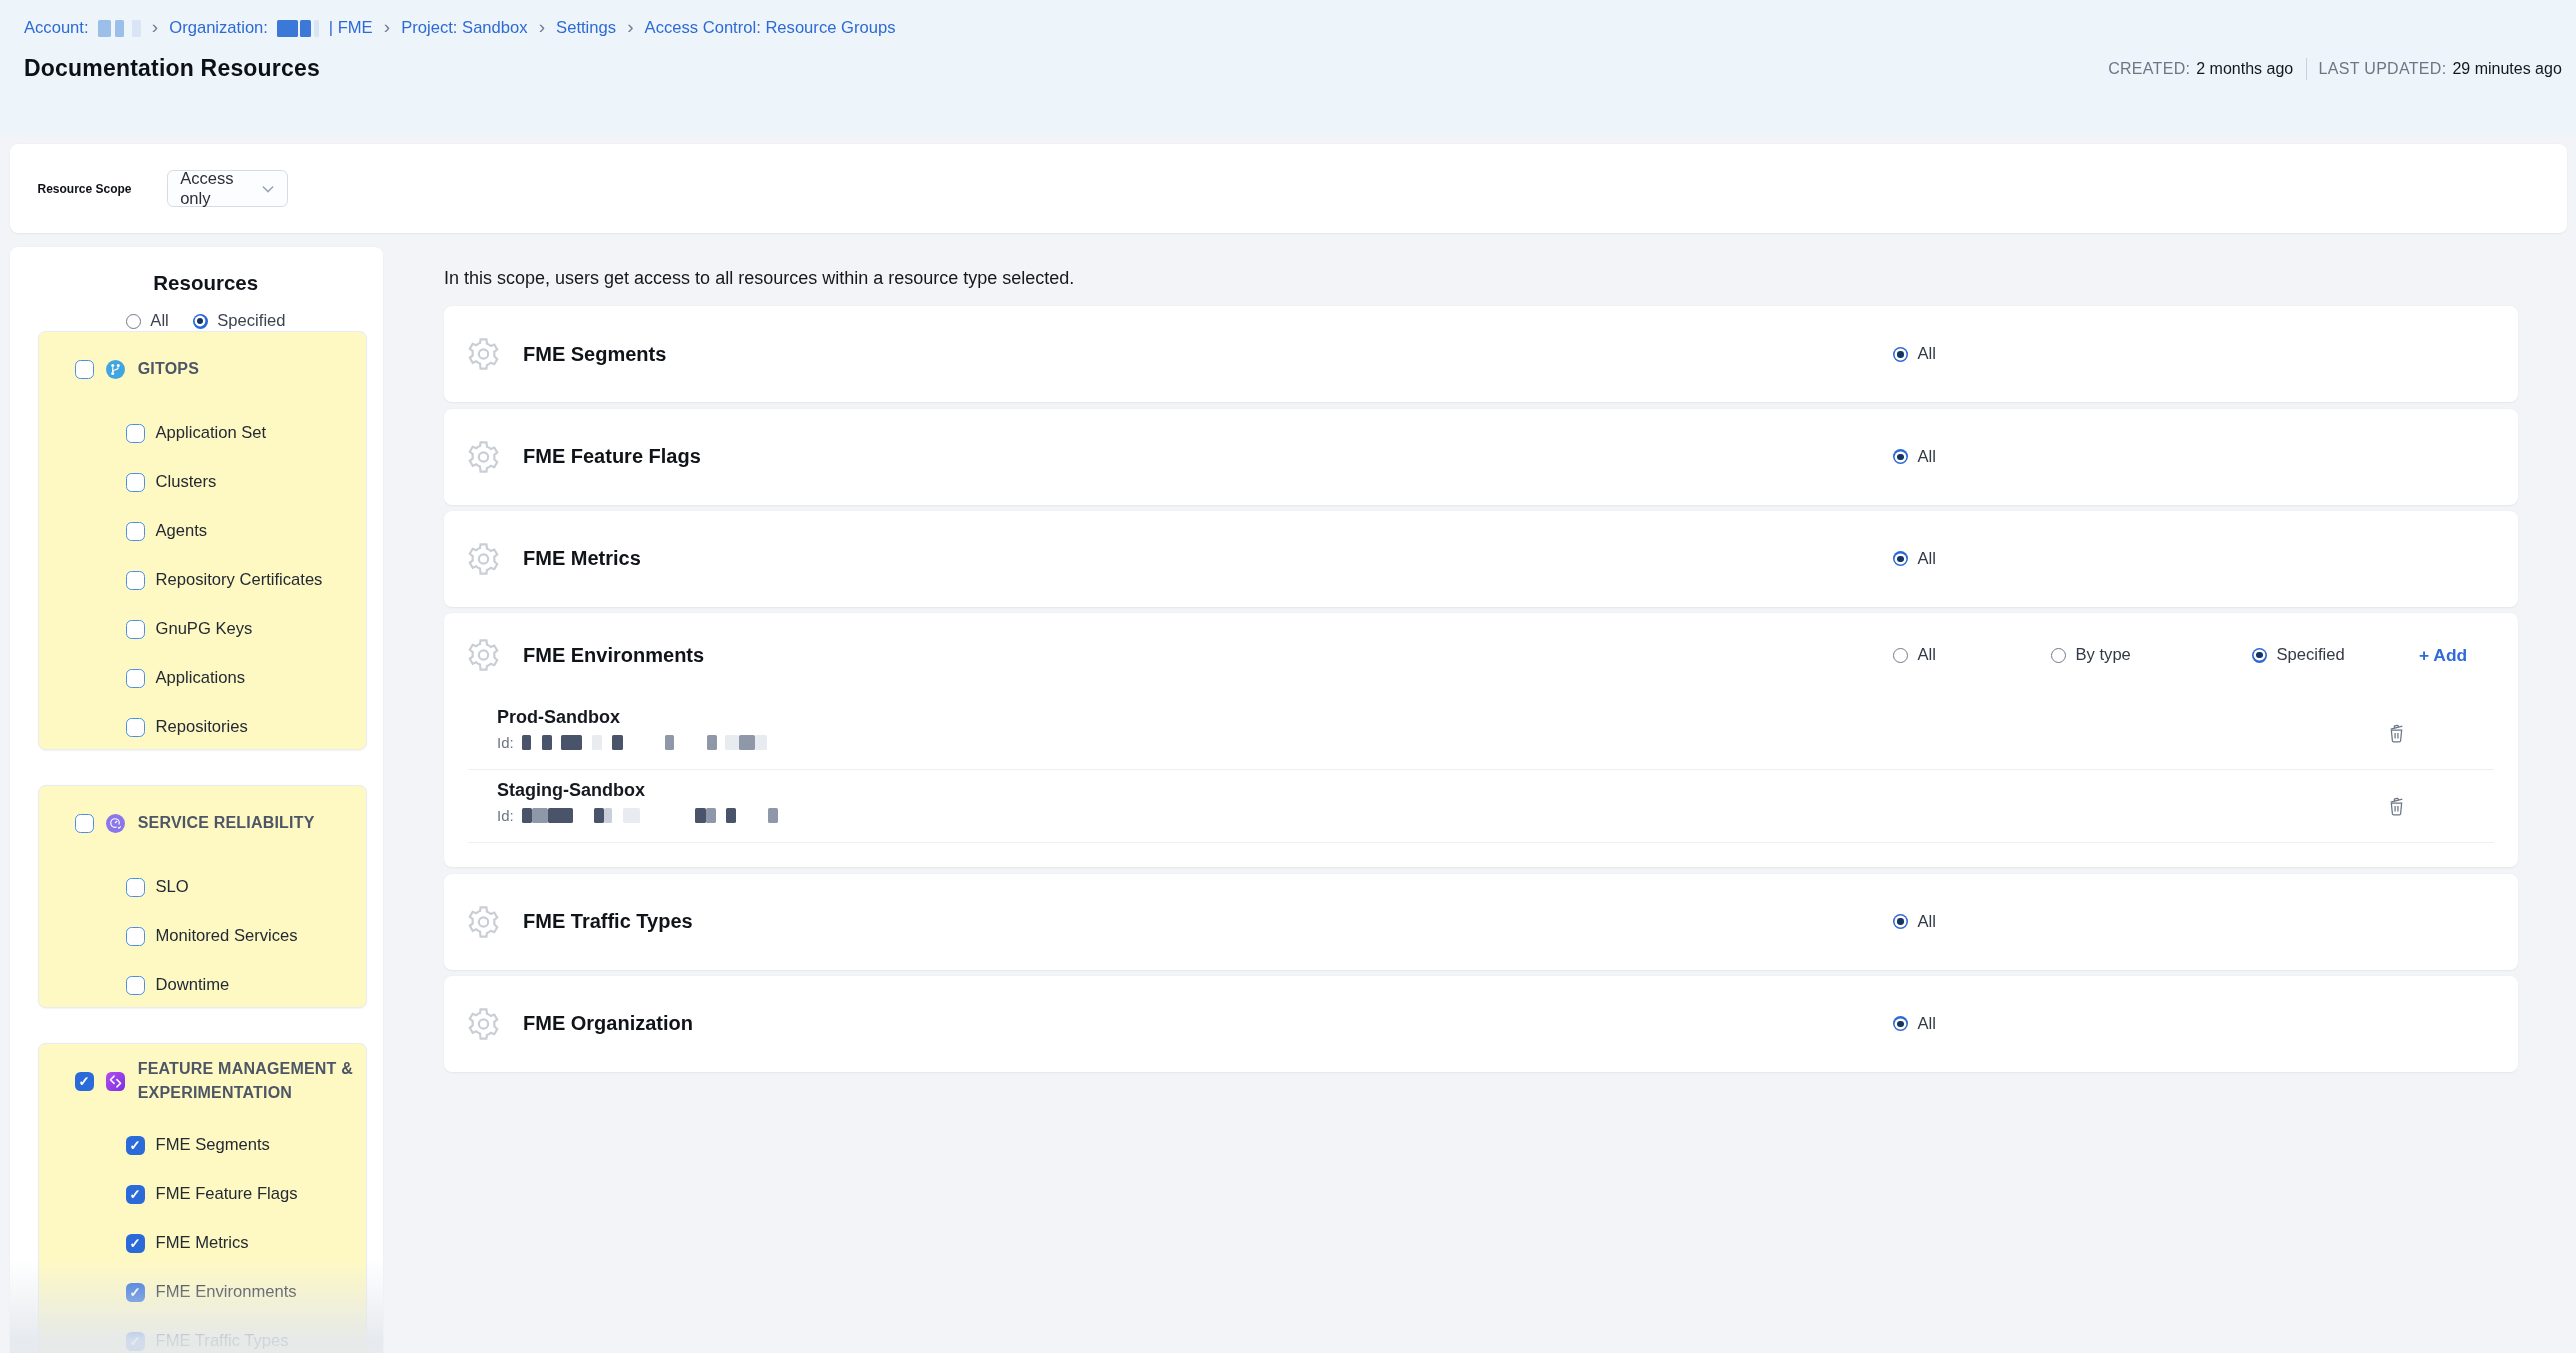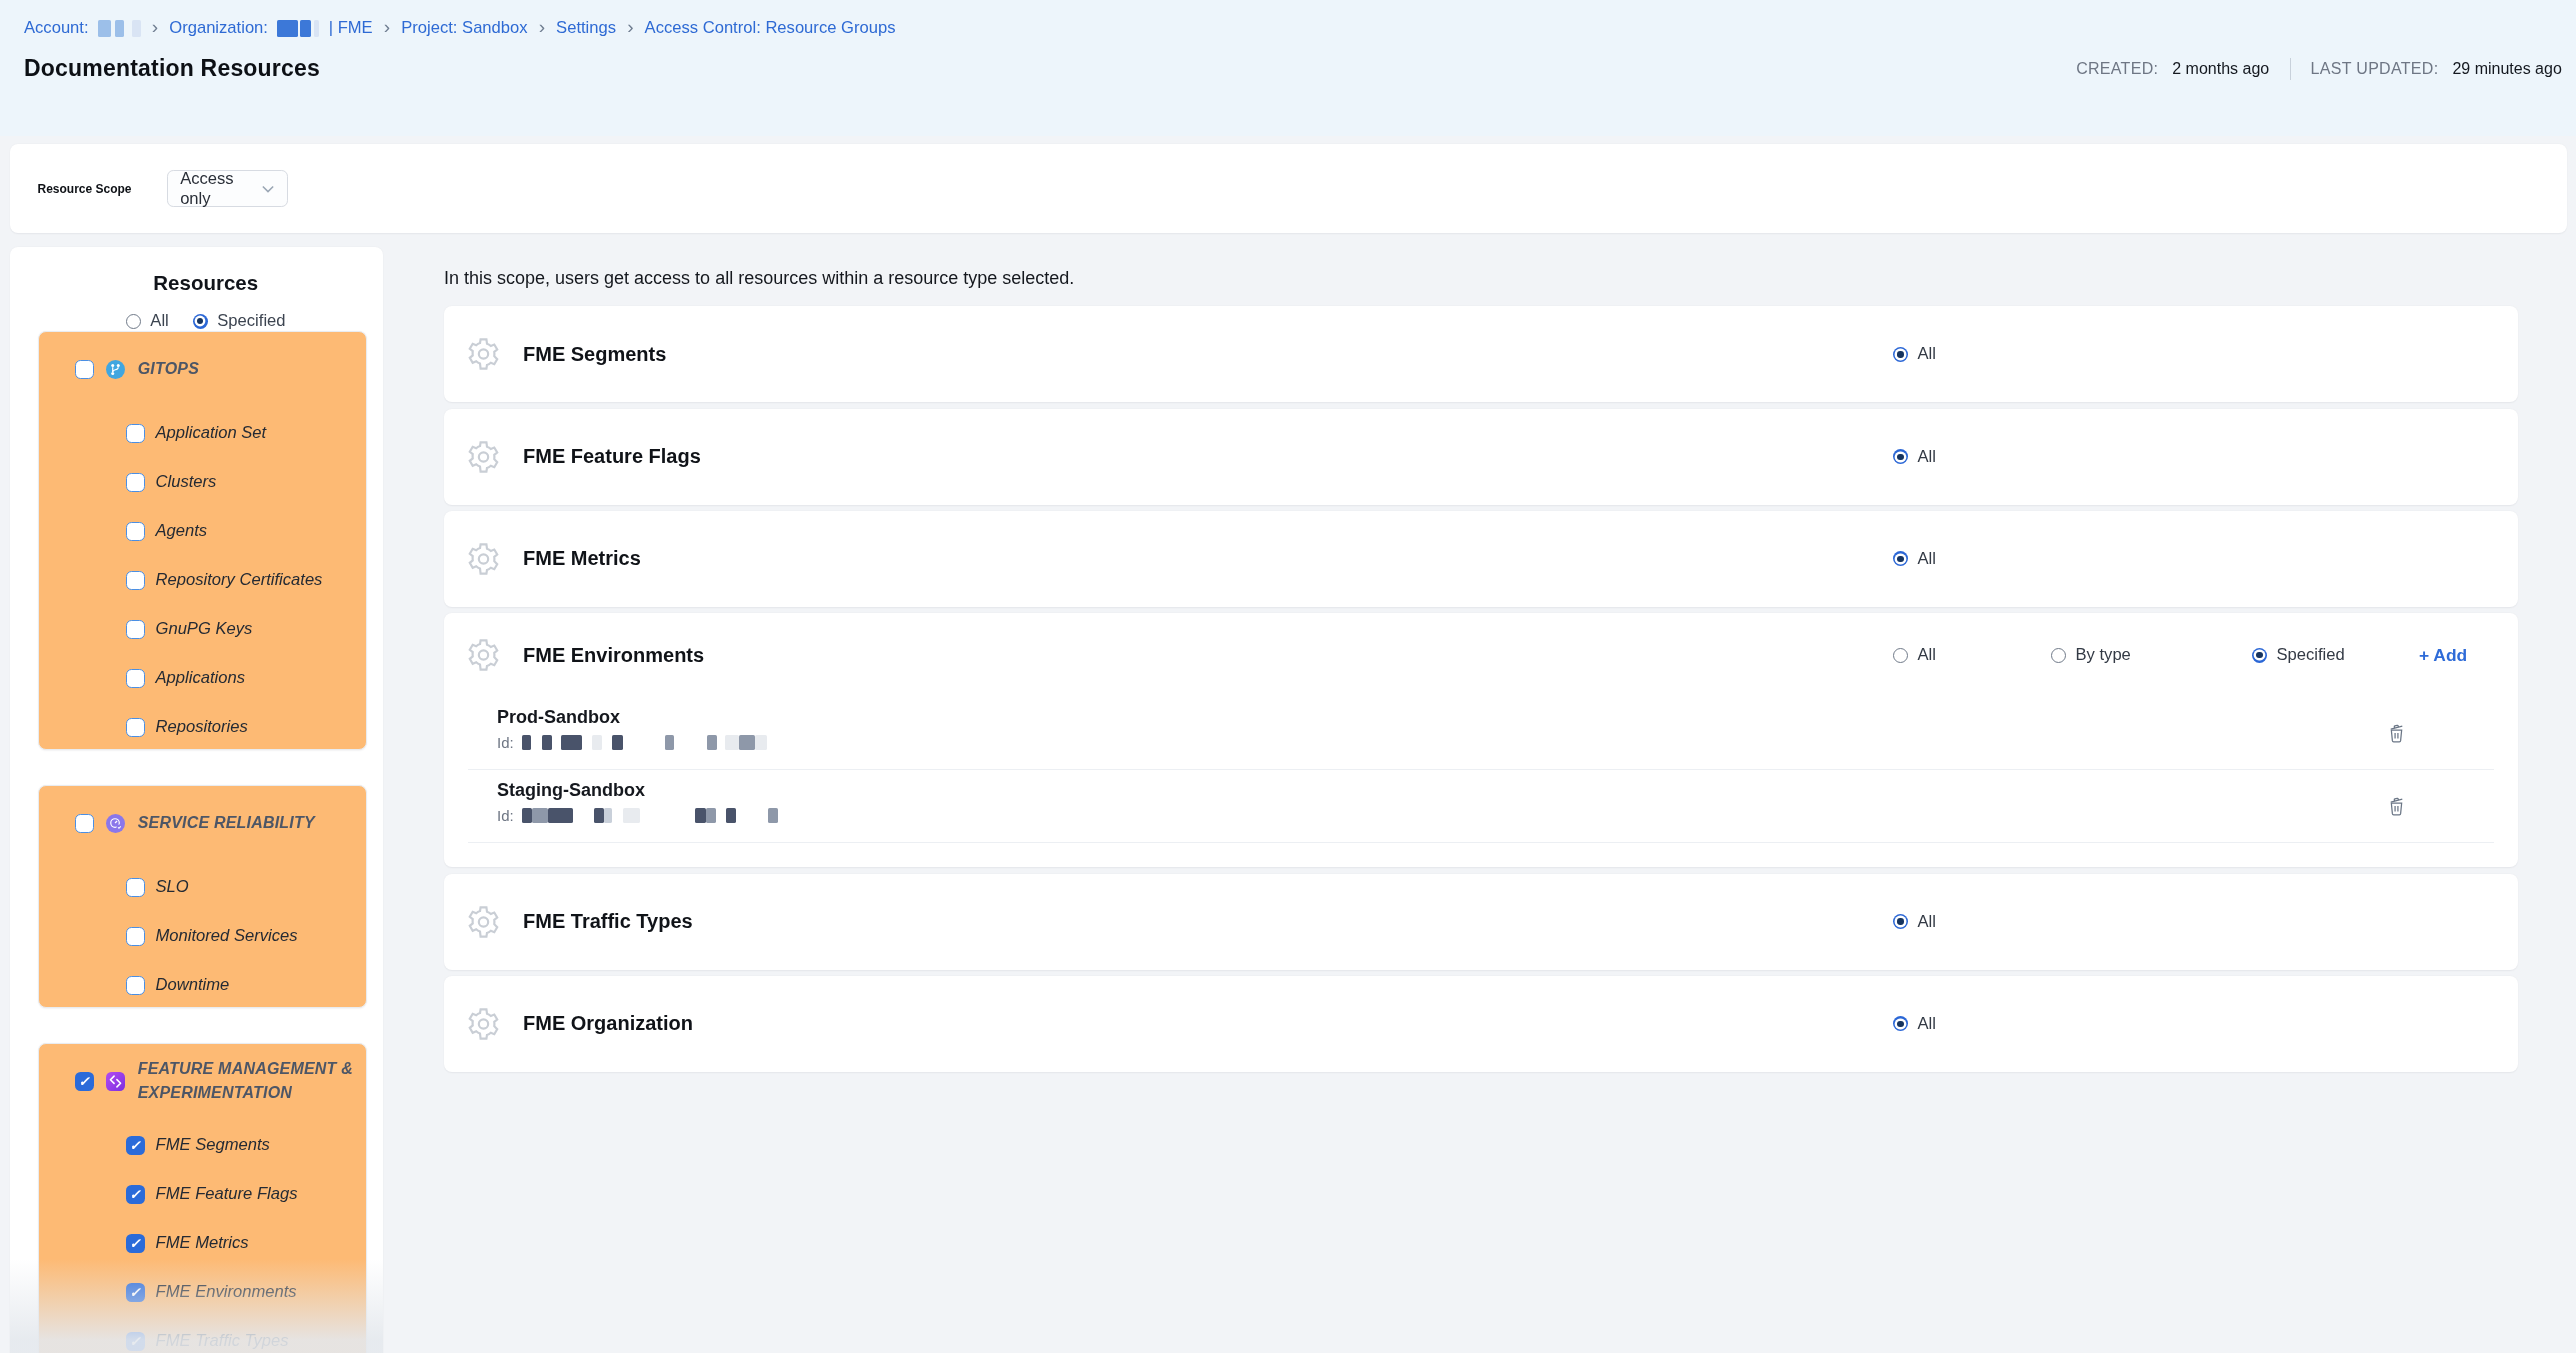--- a/index.html
+++ b/index.html
@@ -6,21 +6,21 @@
   html,body { width:2576px; height:1353px; overflow:hidden;
     font-family:"Liberation Sans", sans-serif; background:#f2f4f7; }
 
   
   .page-header { position:absolute; left:0; top:0; width:2576px; height:136px; background:#edf5fb; }
   .bc { display:flex; align-items:center; gap:9.5px; padding:12.6px 0 0 24px; height:44px; }
   .bc-link { color:#2e6ad4; font-size:16.6px; text-decoration:none; white-space:nowrap; }
   .bc-sep { color:#6f7d90; font-size:19px; line-height:1; padding:0 1.6px; transform:translateY(-1.6px); }
   .title-row { display:flex; align-items:center; justify-content:space-between; padding:11px 11px 0 24px; }
   .page-title { font-size:23px; font-weight:600; color:#0d1015; letter-spacing:0.2px; }
-  .meta { display:flex; align-items:center; gap:14px; padding-right:3.2px; }
+  .meta { display:flex; align-items:center; gap:6px; padding-right:3.2px; }
   .mlabel { color:#6e7684; font-size:16px; letter-spacing:0.3px; }
   .mvalue { color:#14181f; font-size:16px; font-weight:500; }
   .vsep { width:0.8px; height:22px; background:#c8d1db; margin:0 6.3px; display:inline-block; }
 
   
   .scope-card { position:absolute; left:9.5px; top:144px; width:2557px; height:89px; background:#fff;
     border-radius:8px; box-shadow:0 0.8px 1.6px rgba(16,24,40,.06); display:flex; align-items:center; padding-left:28px; }
   .scope-label { font-size:12px; font-weight:700; color:#0e1116; }
   .dropdown { margin-left:35px; width:121px; height:37px; background:#fcfdfe; border:0.8px solid #d7dbe2;
     border-radius:6.3px; display:flex; align-items:center; justify-content:space-between; padding:0 12.6px; cursor:pointer; }
@@ -33,22 +33,22 @@
   .sb-title { font-size:20.5px; font-weight:700; color:#11141a; }
   .sb-radios { display:flex; align-items:center; gap:24px; }
 
   .opt { display:flex; align-items:center; gap:9.5px; cursor:pointer; }
   .opt-label { font-size:16.6px; color:#3c4450; }
   .radio { width:15px; height:15px; border-radius:50%; border:1.6px solid #707a89; background:#fff; flex:0 0 auto; position:relative; }
   .radio.sel { border:none; background:#2b67d6; }
   .radio.sel::after { content:""; position:absolute; left:50%; top:50%; width:6.3px; height:6.3px; margin:-3.2px 0 0 -3.2px;
     background:#16345f; border-radius:50%; box-shadow:0 0 0 2.4px #fff; }
 
-  .group-box { margin:0 16px 35px 28px; background:#fdba74; border:0.8px solid #e9ecf0; border-radius:8px;
-    box-shadow:0 0.8px 1.6px rgba(16,24,40,.05); padding:12.6px 8px;font-style:italic; }
+  .group-box { margin:0 16px 35px 28px; background:#fef9c3; border:0.8px solid #e9ecf0; border-radius:8px;
+    box-shadow:0 0.8px 1.6px rgba(16,24,40,.05); padding:12.6px 8px; }
   .g-header { min-height:49px; display:flex; align-items:center; padding-left:28px; gap:12.6px; cursor:pointer; }
   .g-icon { width:19px; height:19px; flex:0 0 auto; display:inline-flex; }
   .g-label { font-size:16px; font-weight:600; color:#4d5666; letter-spacing:0.2px; width:229px; line-height:1.5; }
   .g-item { height:49px; display:flex; align-items:flex-end; padding-left:79px; gap:11px; cursor:pointer; }
   .i-label { font-size:16.6px; color:#242a33; }
 
   .cb { width:19px; height:19px; border-radius:5.5px; border:1.6px solid #4a8fe4; background:#fff; flex:0 0 auto;
     display:flex; align-items:center; justify-content:center; }
   .cb.on { border:none; background:#2b6bd9; color:#fff; font-size:13.4px; font-weight:700; }
 

